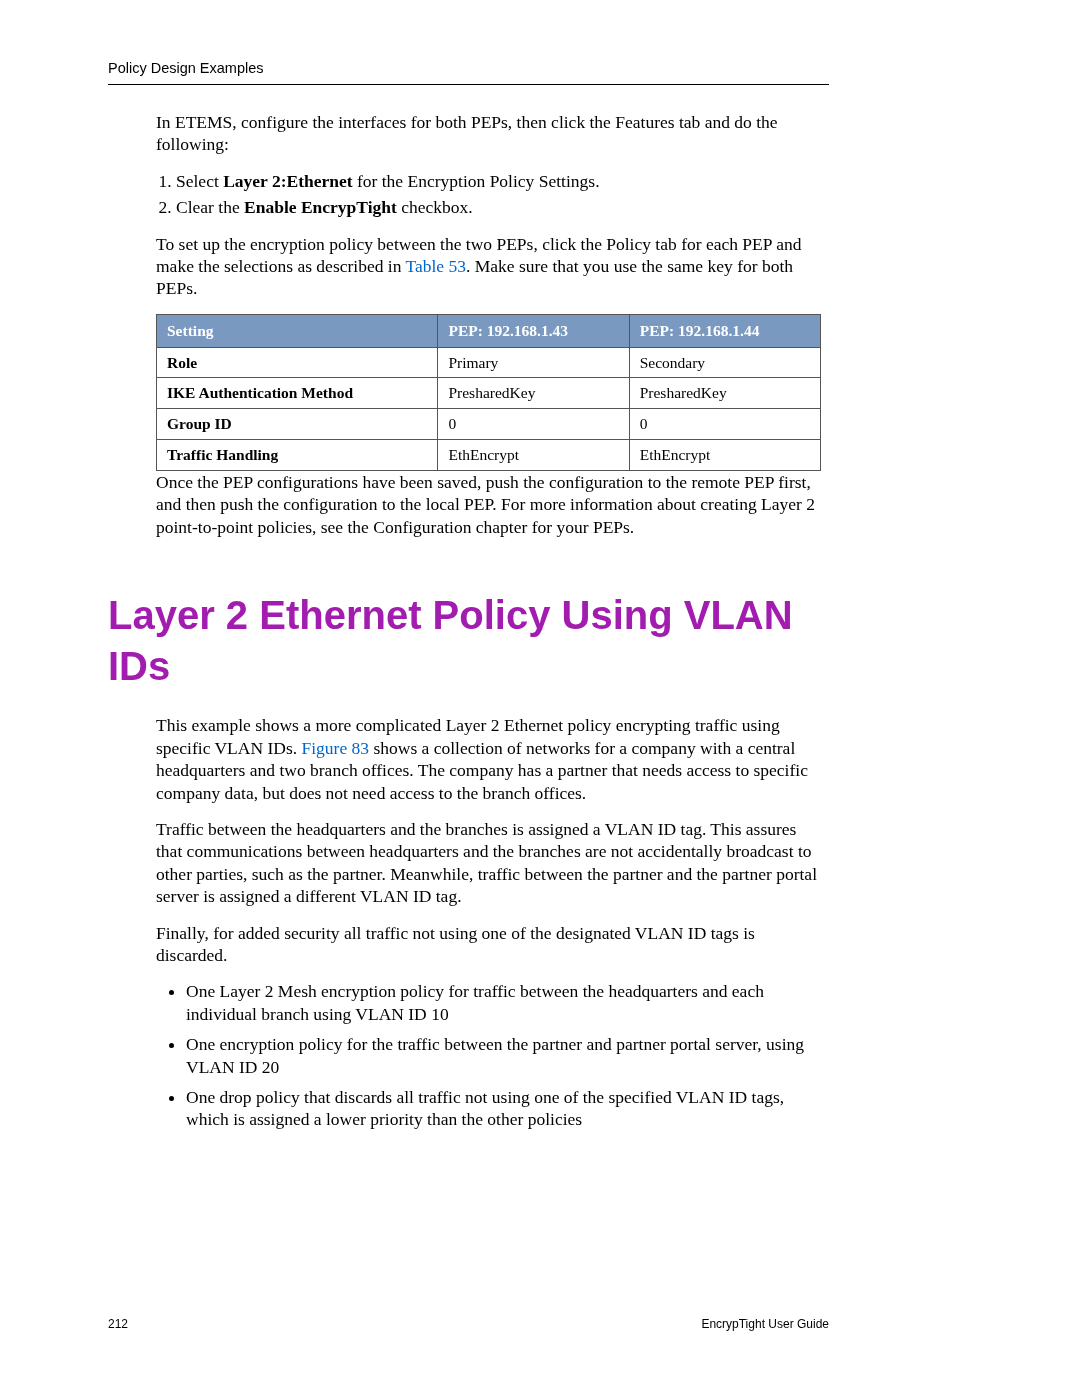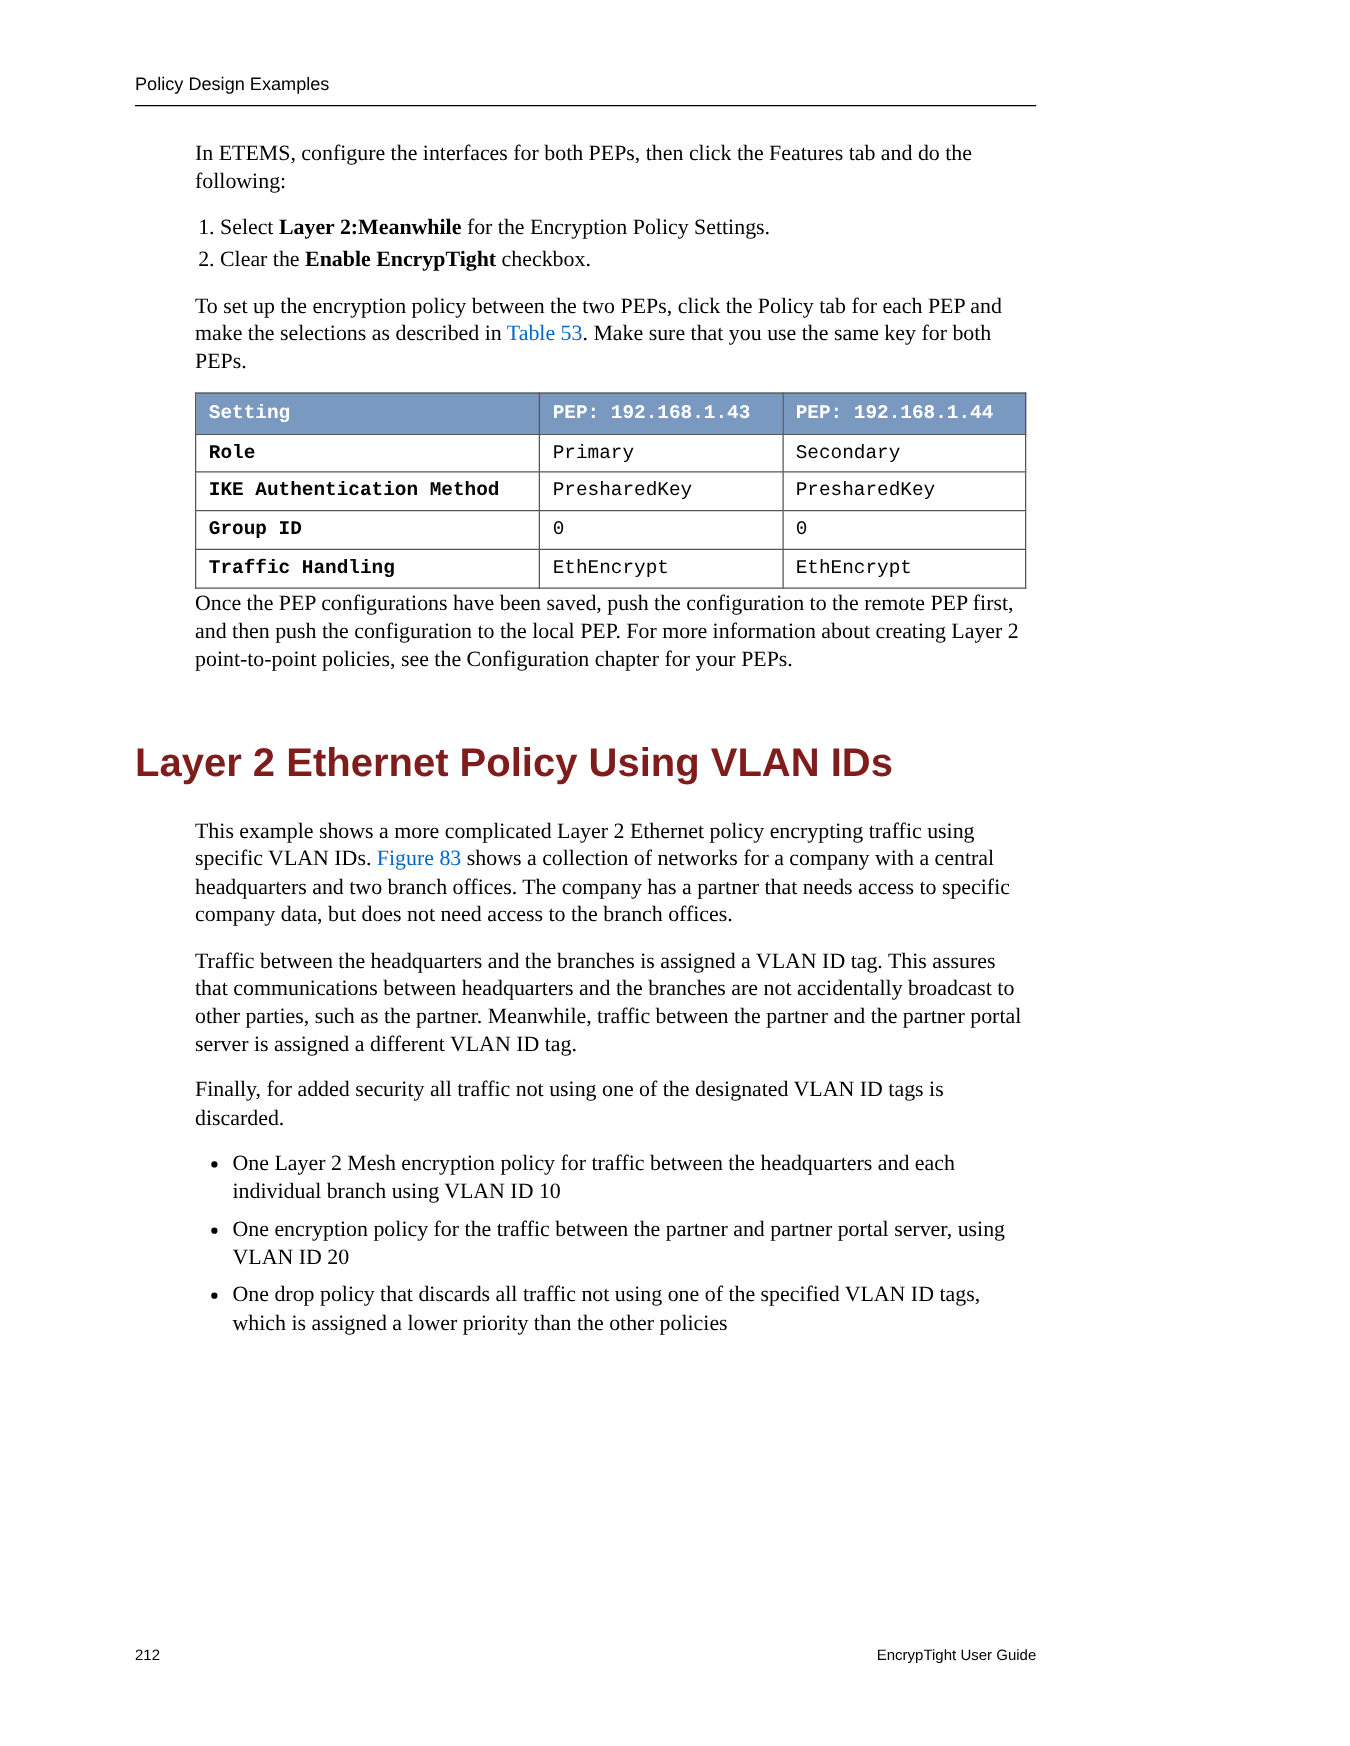--- a/index.html
+++ b/index.html
@@ -40,41 +40,41 @@
   .table-caption {
     font-family: Arial, Helvetica, sans-serif;
     font-weight: bold;
     font-size: 16px;
     margin: 20px 0 6px 0;
   }
   .table-caption .num { margin-right: 22px; }
   table.policy {
     border-collapse: collapse;
     width: 100%;
-    font-family: Liberation Mono, monospace;
+    font-family: Liberation Serif, serif;
     font-size: 15.5px;
   }
   table.policy th {
     background: #7a99c0;
     color: #fff;
     font-weight: bold;
     text-align: left;
     padding: 6px 10px;
     border: 1px solid #555;
   }
   table.policy td {
     border: 1px solid #555;
     padding: 5px 10px;
   }
   table.policy td.setting { font-weight: bold; }
   .h2 {
     font-family: Arial, Helvetica, sans-serif;
     font-weight: bold;
-    color: #7f1d1d;
-    font-size: 32px;
+    color: #a21caf;
+    font-size: 40px;
     margin: 52px 0 22px -48px;
   }
   .bullets {
     list-style: disc;
     margin: 0 0 14px 0;
     padding-left: 30px;
   }
   .bullets li { margin-bottom: 8px; }
   .footer {
     position: absolute;
@@ -95,21 +95,21 @@
 <div class="page">
   <div class="header">
     <span>Policy Design Examples</span>
   </div>
 
   <div class="content">
     <p>In ETEMS, configure the interfaces for both PEPs, then click the Features tab and do the following:</p>
 
     <ol class="num-list">
       <li>
-        <span>Select </span><span class="strong">Layer 2:Meanwhile</span><span> for the Encryption Policy Settings.</span>
+        <span>Select </span><span class="strong">Layer 2:Ethernet</span><span> for the Encryption Policy Settings.</span>
       </li>
       <li>
         <span>Clear the </span><span class="strong">Enable EncrypTight</span><span> checkbox.</span>
       </li>
     </ol>
 
     <p>
       <span>To set up the encryption policy between the two PEPs, click the Policy tab for each PEP and make the selections as described in </span><span class="link">Table 53</span><span>. Make sure that you use the same key for both PEPs.</span>
     </p>
 

